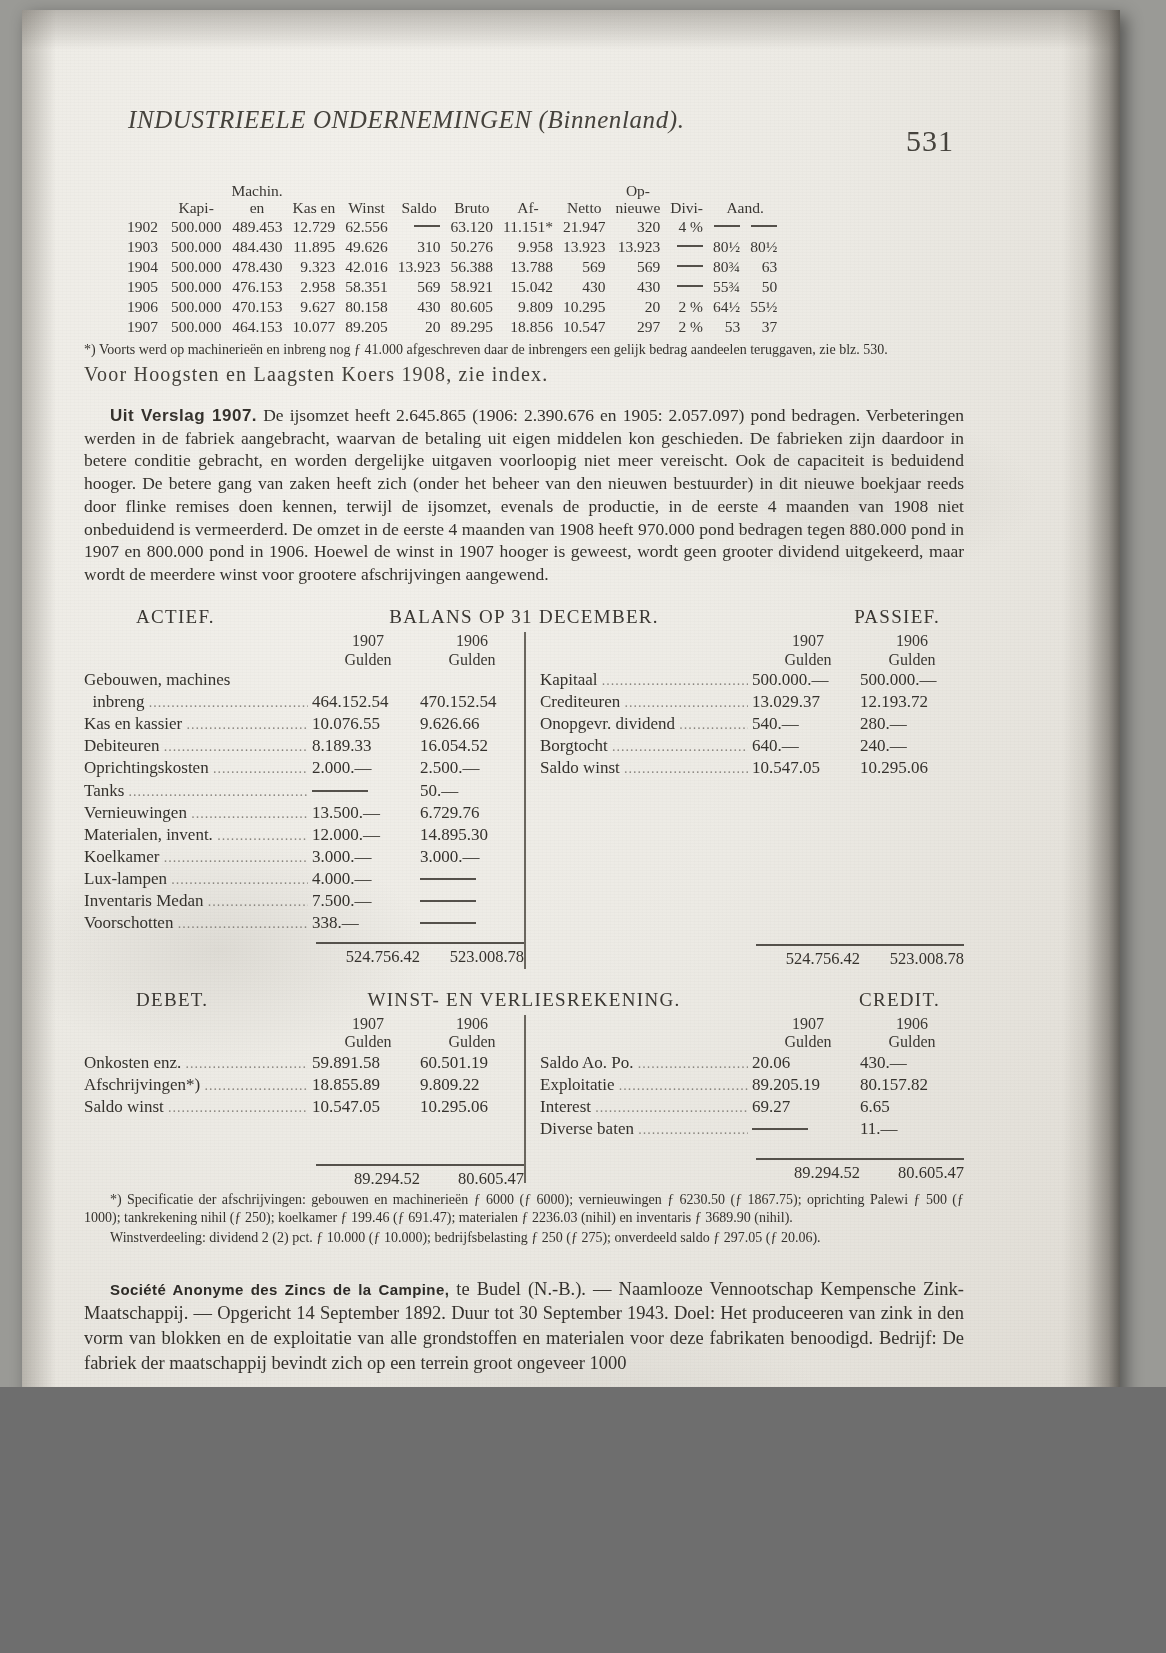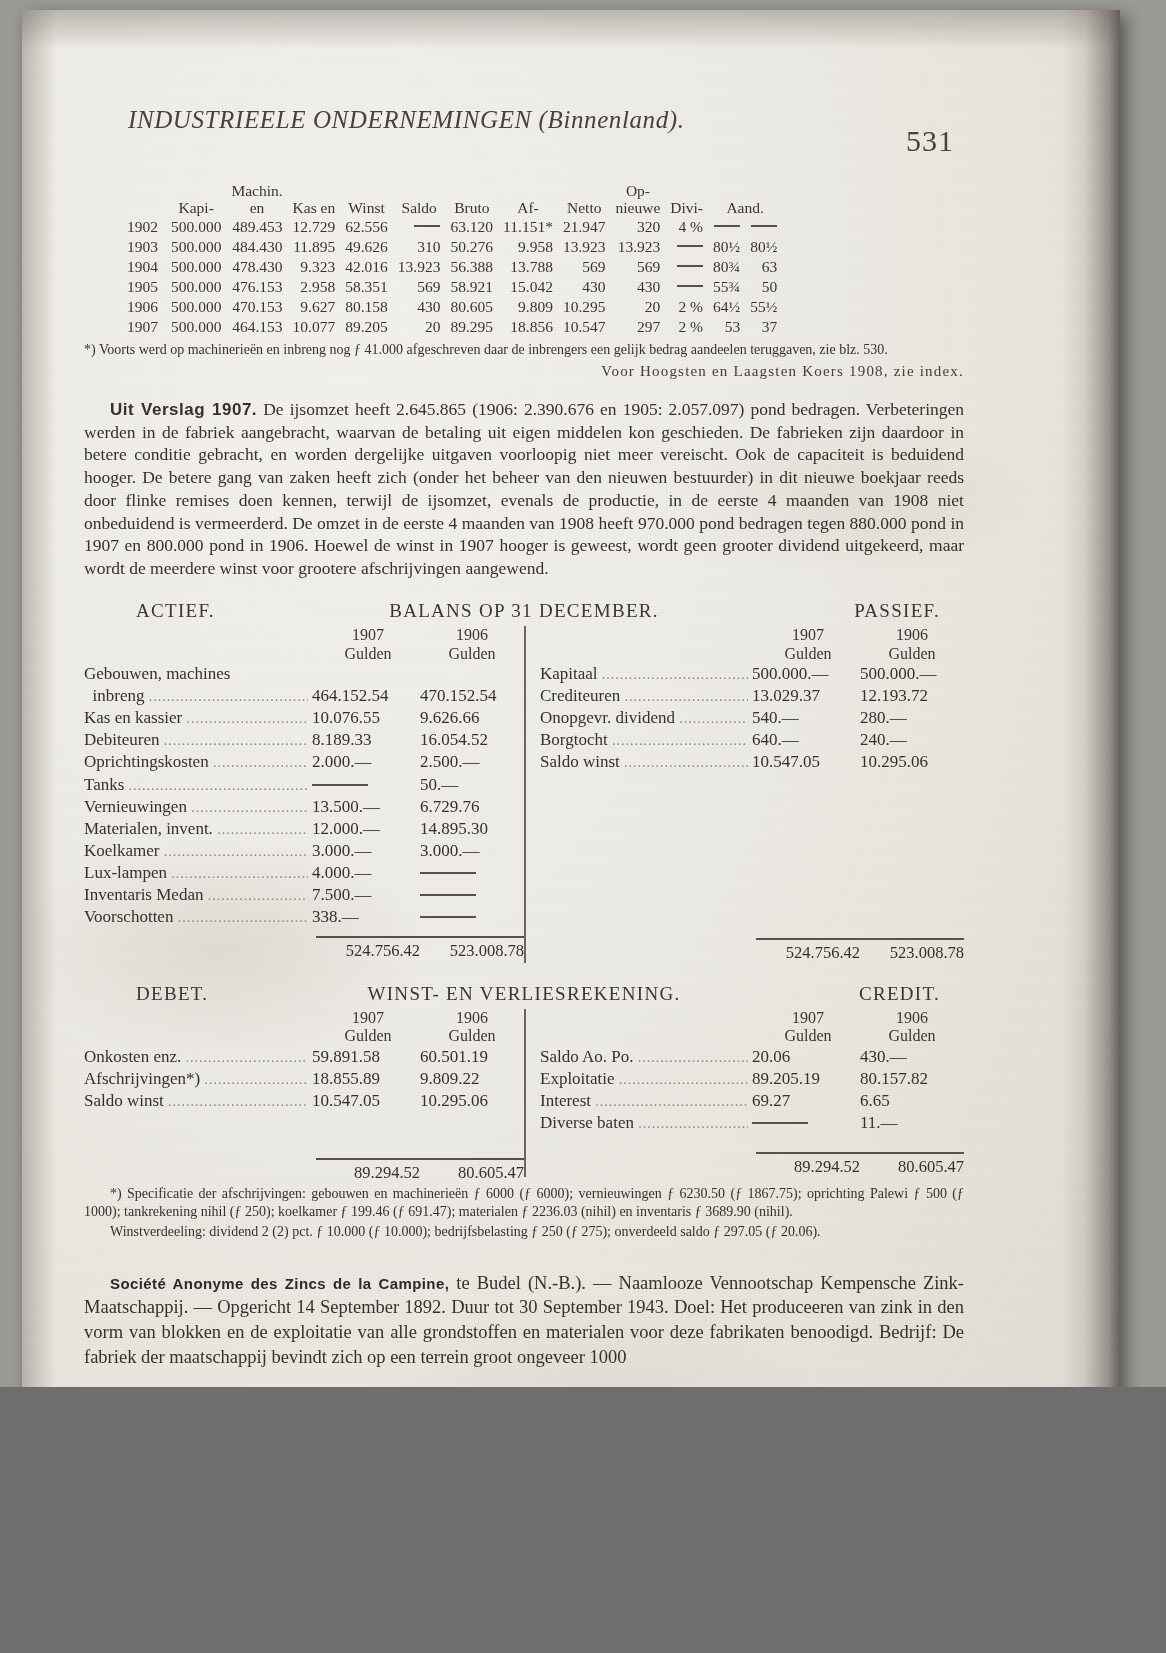--- a/index.html
+++ b/index.html
@@ -66,21 +66,21 @@
   .dash{display:inline-block;width:26px;border-top:2px solid #55514b;position:relative;top:-5px;}
   
   p.para{
     margin:4px 0 0 0;font-size:17.5px;line-height:1.30;text-align:justify;
     color:#35322d;
   }
   p.small{font-size:14px;line-height:1.28;}
   .ind{display:inline-block;width:26px;}
   b.lead{font-family:"Liberation Sans",sans-serif;font-size:17px;letter-spacing:.5px;}
   .centerline{
-    text-align:right;font-size:15px;letter-spacing:1.2px;margin:4px 0 0 0;color:#43403a;font-family:Liberation Serif, serif;
+    text-align:left;font-size:20px;letter-spacing:1.2px;margin:4px 0 0 0;color:#43403a;font-family:Liberation Serif, serif;
   }
   
   .ledger{margin-top:20px;position:relative;}
   .ledhead{position:relative;height:26px;font-size:19px;letter-spacing:1.3px;color:#3b3833;}
   .ledhead .l{position:absolute;left:52px;top:0;}
   .ledhead .c{position:absolute;left:0;right:0;top:0;text-align:center;}
   .ledhead .r{position:absolute;right:24px;top:0;}
   .cols{display:flex;align-items:flex-start;}
   .col{width:50%;position:relative;box-sizing:border-box;}
   .col.right{padding-left:14px;border-left:2px solid #6b675f;}

